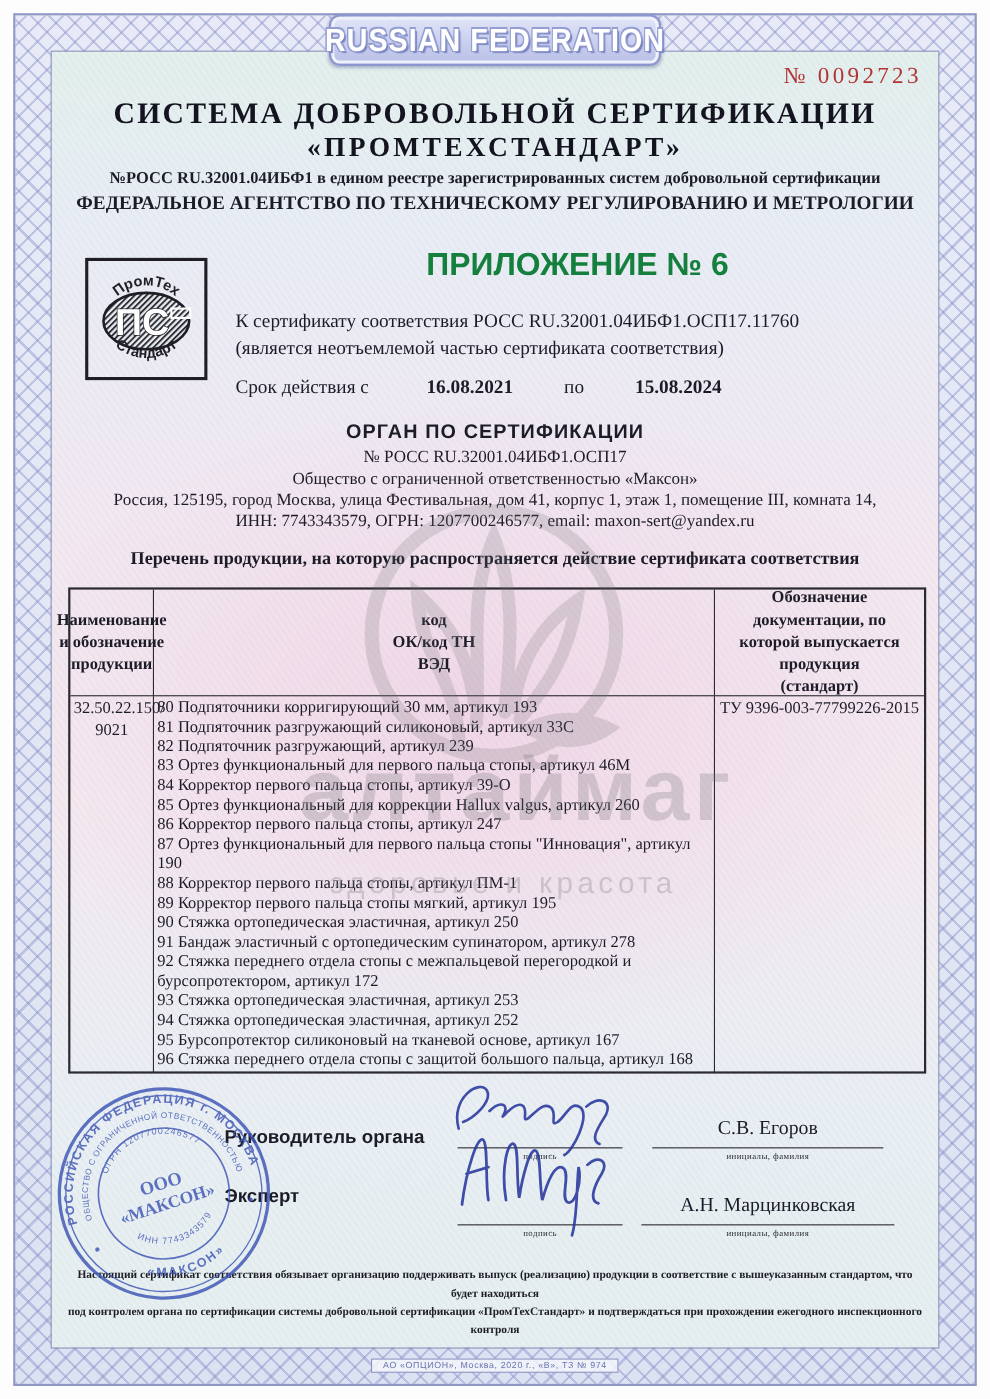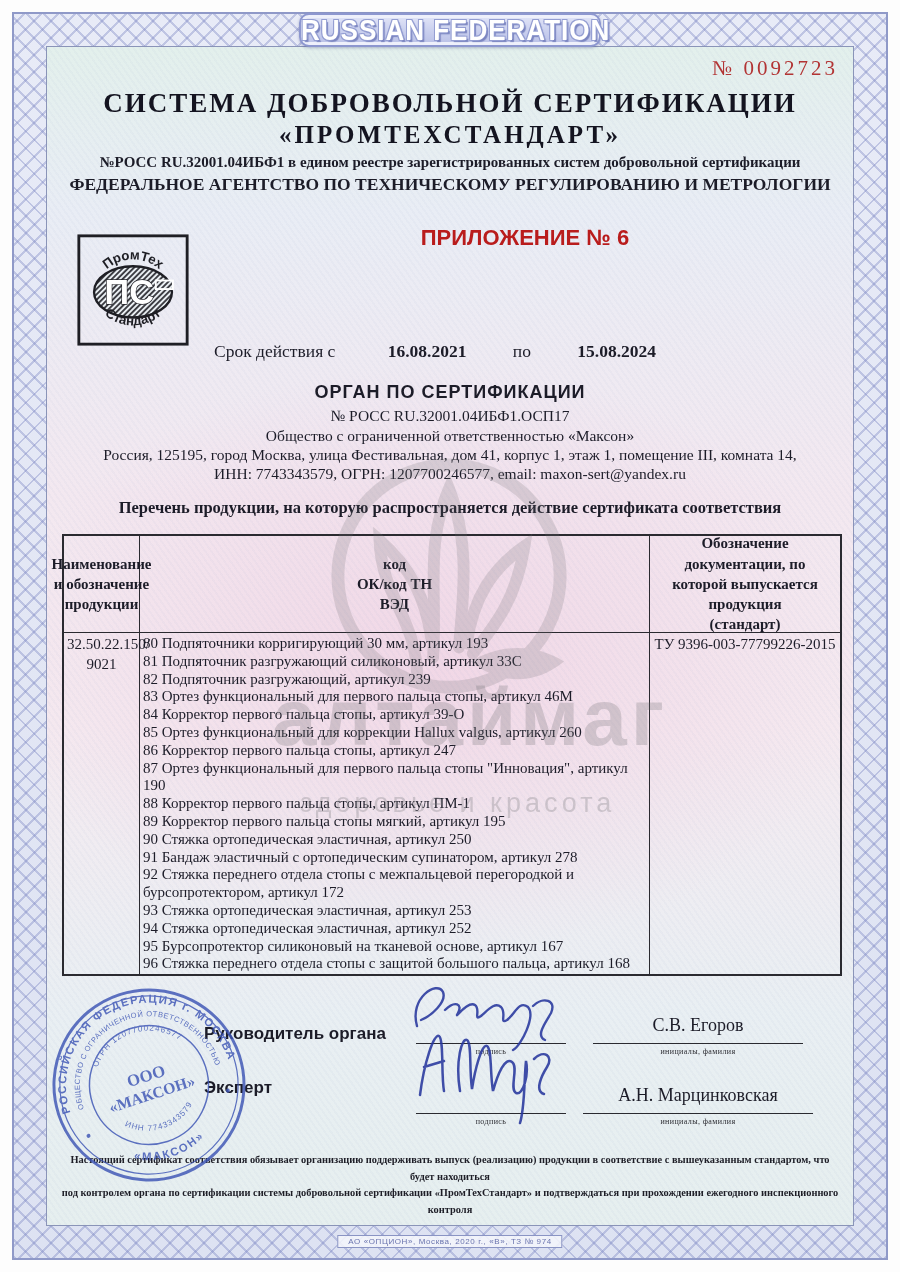--- a/index.html
+++ b/index.html
@@ -22,43 +22,43 @@
     background:
       repeating-linear-gradient(55deg, rgba(150,165,200,.06) 0 2px, transparent 2px 5px),
       radial-gradient(ellipse 620px 420px at 48% 52%, rgba(238,200,222,.55), rgba(238,200,222,0) 70%),
       linear-gradient(180deg, #e3f0ec 0%, #e9edf5 14%, #f3e8f0 38%, #f5eaf0 58%, #e9eff3 82%, #e6efef 100%);
   }
   .content { position:absolute; inset:48px; z-index:2; }
 
   
   .badge {
     position:absolute; top:13px; left:50%; transform:translateX(-50%);
-    z-index:4; width:302px; height:34px; border-radius:10px;
+    z-index:4; width:302px; height:47px; border-radius:10px;
     background:linear-gradient(180deg,#e3e6f8 0%,#c9cfee 55%,#b9c0e6 100%);
     border:2px solid #8d97cf; box-shadow:inset 0 0 0 3px #eef0fb, 0 1px 3px rgba(60,70,130,.35);
-    display:flex; align-items:center; 
+    display:flex; align-items:center; justify-content:center;
   }
   .badge span {
     font-family:"Liberation Sans", sans-serif; font-weight:bold; font-size:26px;
     letter-spacing:1px; color:#fff; transform:scaleY(1.12);
     text-shadow:-1px -1px 0 #949ed2, 1px -1px 0 #949ed2, -1px 1px 0 #949ed2, 2px 2px 1px #7b85c0;
     white-space:nowrap;
   }
 
   .cert-no { position:absolute; top:8px; right:14px; font-size:21px; letter-spacing:3px; color:#b23434; }
 
   .title1 { position:absolute; top:40px; width:100%; text-align:center; font-size:27px; font-weight:bold; letter-spacing:2px; color:#141420; }
   .title2 { position:absolute; top:73px; width:100%; text-align:center; font-size:25px; font-weight:bold; letter-spacing:3px; color:#141420; }
   .registry { position:absolute; top:106px; width:100%; text-align:center; font-size:15px; font-weight:bold; }
   .agency  { position:absolute; top:126px; width:100%; text-align:center; font-size:17.5px; font-weight:bold; }
 
   .logo { position:absolute; left:28px; top:185px; width:114px; height:114px; }
 
   .appendix-title { position:absolute; top:177px; left:150px; right:0; text-align:center;
-    font-family:"Liberation Sans", sans-serif; font-weight:bold; font-size:22px; color:#b91c1c; }
+    font-family:"Liberation Sans", sans-serif; font-weight:bold; font-size:29px; color:#15803d; }
   .to-cert { position:absolute; top:231px; left:166px; font-size:17.5px; line-height:1.45; }
   .validity { position:absolute; top:293px; left:166px; font-size:17.5px; font-weight:bold; }
   .validity .lbl { font-weight:normal; }
   .validity .d1 { margin-left:48px; } .validity .po { margin-left:42px; font-weight:normal; } .validity .d2 { margin-left:42px; }
 
   .org-title { position:absolute; top:334px; width:100%; text-align:center;
     font-family:"Liberation Sans", sans-serif; font-weight:bold; font-size:18px; letter-spacing:1px; }
   .org-number  { position:absolute; top:359px; width:100%; text-align:center; font-size:15.5px; }
   .org-name    { position:absolute; top:379px; width:100%; text-align:center; font-size:15.5px; }
   .org-address { position:absolute; top:398px; width:100%; text-align:center; font-size:15.5px; }
@@ -139,20 +139,24 @@
       <ellipse cx="60" cy="62" rx="41" ry="27" fill="url(#hatch)" stroke="#1e1e24" stroke-width="2.5"></ellipse>
       <rect x="84" y="50" width="18" height="9" fill="url(#hatch)" stroke="#fff" stroke-width="2"></rect>
       <text x="56" y="75" text-anchor="middle" font-family="Liberation Sans, sans-serif" font-size="36" font-weight="bold" fill="#fff" stroke="#1e1e24" stroke-width="1.4" paint-order="stroke">ПС</text>
       <text font-family="Liberation Sans, sans-serif" font-size="14" font-weight="bold" fill="#1e1e24">
         <textPath href="#logoBottom" startOffset="50%" text-anchor="middle">Стандарт</textPath>
       </text>
     </svg>
 
     <div class="appendix-title">ПРИЛОЖЕНИЕ № 6</div>
 
+    <div class="to-cert">
+      <div>К сертификату соответствия РОСС RU.32001.04ИБФ1.ОСП17.11760</div>
+      <div>(является неотъемлемой частью сертификата соответствия)</div>
+    </div>
 
     <div class="validity">
       <span class="lbl">Срок действия с</span>
       <span class="d1">16.08.2021</span>
       <span class="po">по</span>
       <span class="d2">15.08.2024</span>
     </div>
 
     <div class="org-title">ОРГАН ПО СЕРТИФИКАЦИИ</div>
     <div class="org-number">№ РОСС RU.32001.04ИБФ1.ОСП17</div>

